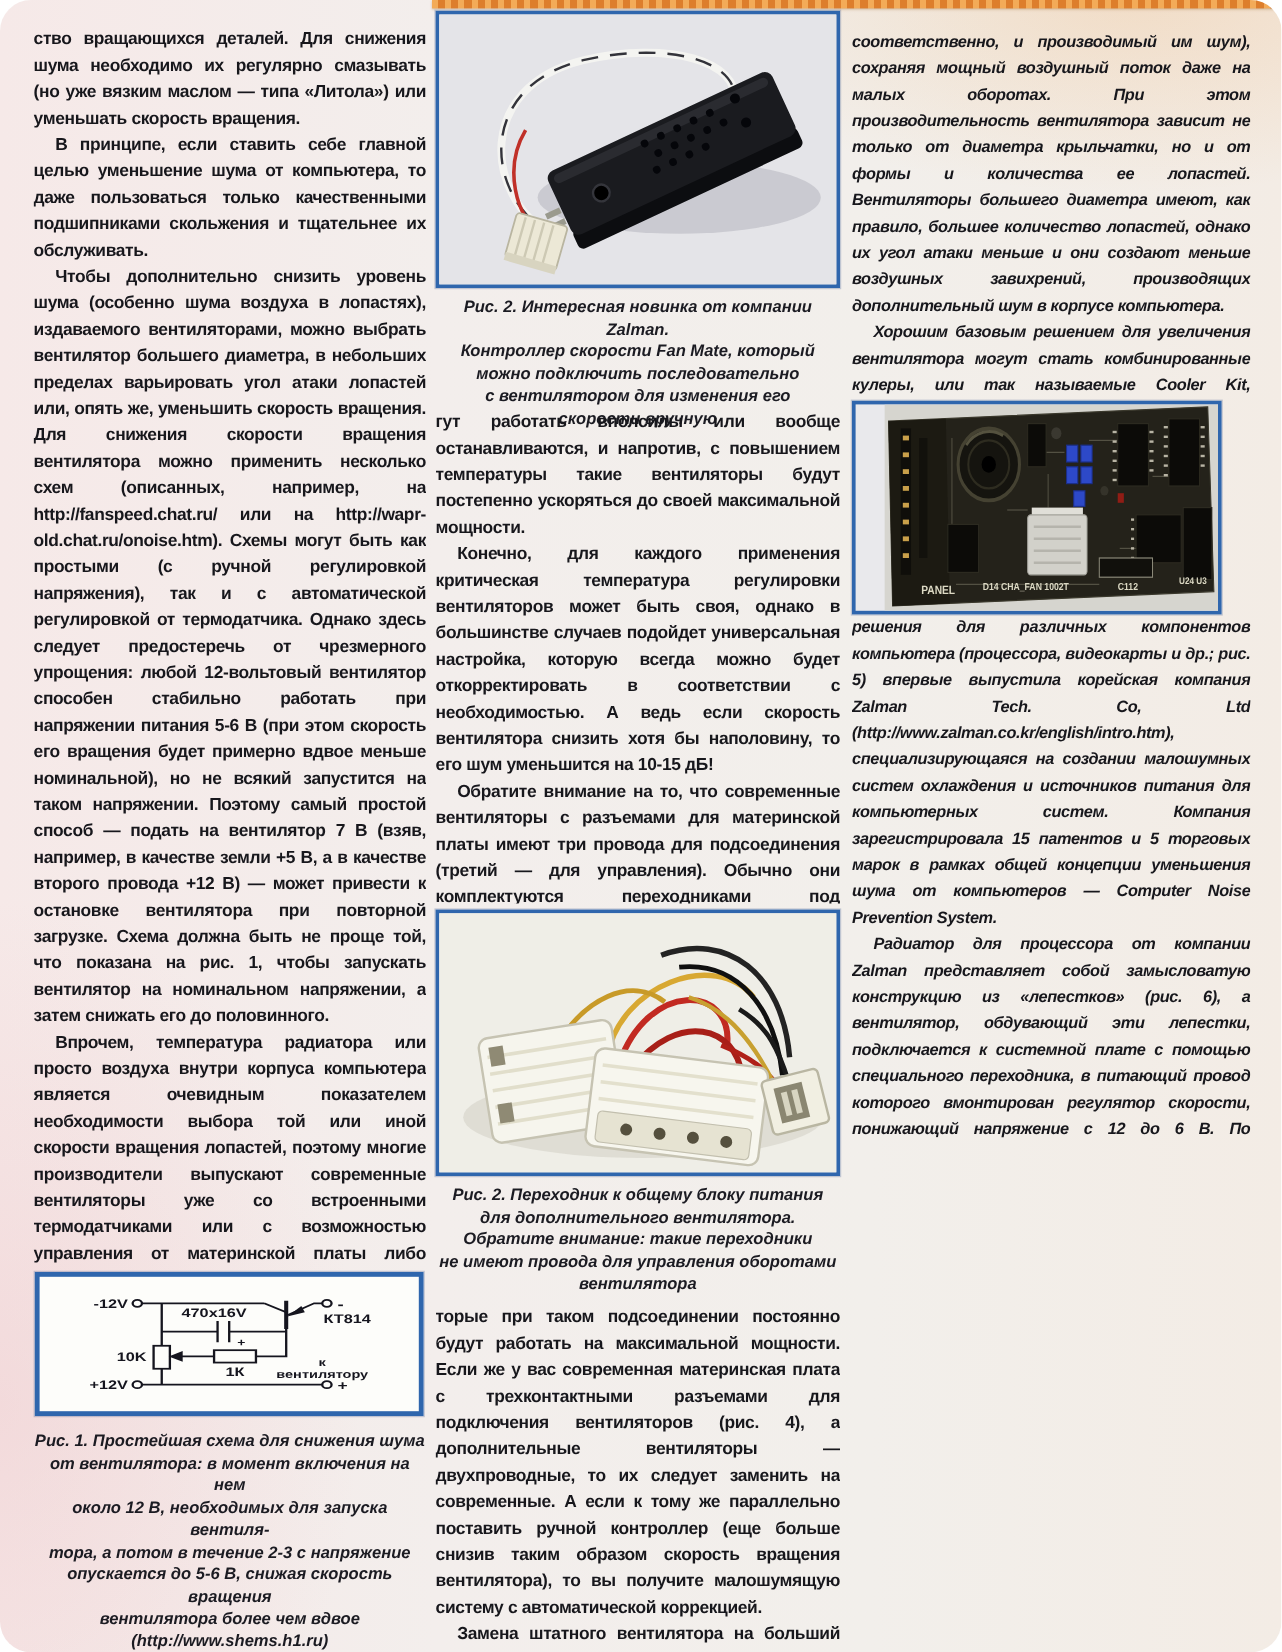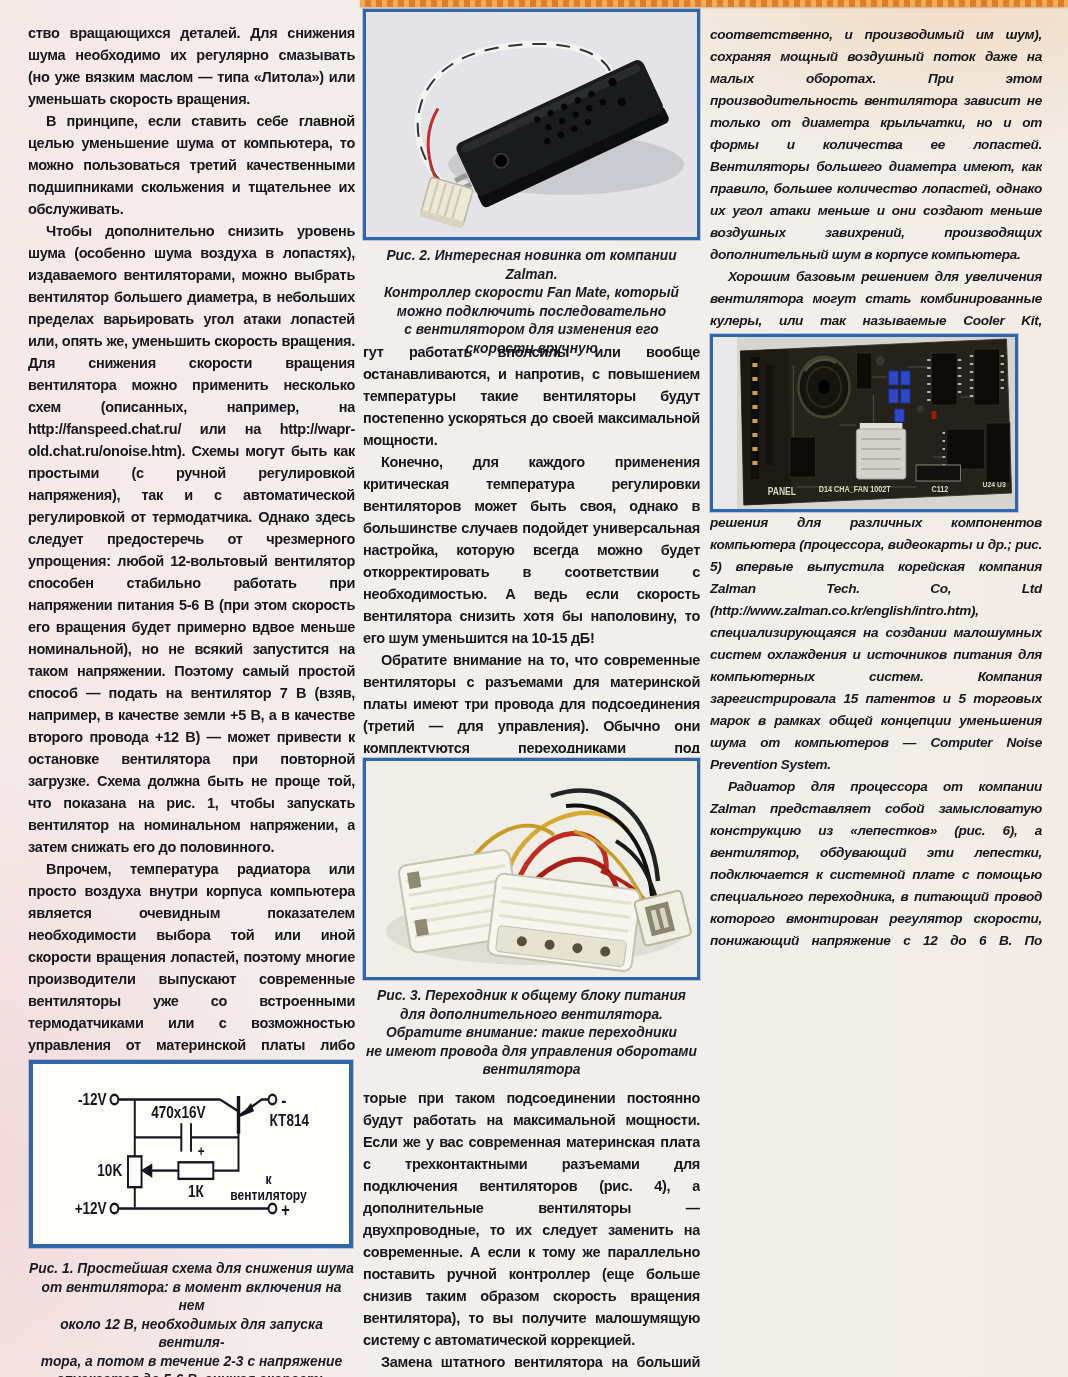--- a/index.html
+++ b/index.html
@@ -4,20 +4,21 @@
 <style>
   html,body{margin:0;padding:0;}
   body{font-family:"Liberation Sans",sans-serif;}
   #page{
     position:relative;width:1068px;height:1377px;overflow:hidden;
     background:
       radial-gradient(ellipse 620px 260px at 88% 0%, rgba(236,156,70,.20), transparent 62%),
       radial-gradient(ellipse 500px 700px at 0% 85%, rgba(236,190,195,.35), transparent 60%),
       linear-gradient(90deg,#f6e9e8 0%,#f3eeec 34%,#f2efeb 68%,#f3ece5 100%);
     color:#17171c;
+    border-radius:26px;
   }
   .top-band{
     position:absolute;left:360px;top:0;width:708px;height:7px;
     background:repeating-linear-gradient(90deg,#f3ab58 0 5px,#dd7e2c 5px 11px);
     box-shadow:0 1px 2px rgba(150,90,20,.35);
   }
   .col{position:absolute;}
   #col-left{left:28px;top:22px;width:327px;}
   #col-mid{left:363px;top:9px;width:337px;}
   #col-right{left:710px;top:24px;width:332px;font-size:13.5px;}
@@ -30,21 +31,21 @@
   .bodytext p.indent{text-indent:18px;}
   .caption{
     font-style:italic;font-weight:700;font-size:13.8px;line-height:18.5px;
     text-align:center;white-space:pre-line;color:#1b1b22;
   }
   .figframe{
     box-sizing:border-box;border:3px solid #2f66ad;background:#e9e9ec;
     box-shadow:0 0 0 1px rgba(40,70,130,.25);
   }
   .figframe svg{display:block;width:100%;height:100%;}
-  #fig1-box{width:324px;height:188px;border-width:4px;background:#fdfdfa;margin:6px 0 0 1px;}
+  #fig1-box{width:324px;height:120px;border-width:4px;background:#fdfdfa;margin:6px 0 0 1px;}
   #fig2-frame{width:337px;height:231px;}
   #fig3-frame{width:337px;height:222px;margin-top:5px;}
   #fig4-frame{width:308px;height:178px;padding-left:24px;}
   .cap1{margin-top:12px;}
   .cap2{margin-top:7px;height:94px;}
   .cap3{margin-top:7px;height:96px;}
   .cap4{margin-top:7px;height:66px;}
   #lefttext{height:1032px;}
   #midtext-top{height:412px;}
   #midtext-bottom{height:300px;margin-top:4px;}
@@ -55,21 +56,21 @@
 </style>
 </head>
 <body>
 
 <div id="page">
   <div class="top-band"></div>
 
   <div class="col" id="col-left">
     <div class="bodytext" id="lefttext">
       <p>ство вращающихся деталей. Для снижения шума необходимо их регулярно смазывать (но уже вязким маслом — типа «Литола») или уменьшать скорость вращения.</p>
-      <p class="indent">В принципе, если ставить себе главной целью уменьшение шума от компьютера, то можно пользоваться третий качественными подшипниками скольжения и тщательнее их обслуживать.</p>
+      <p class="indent">В принципе, если ставить себе главной целью уменьшение шума от компьютера, то даже пользоваться только качественными подшипниками скольжения и тщательнее их обслуживать.</p>
       <p class="indent">Чтобы дополнительно снизить уровень шума (особенно шума воздуха в лопастях), издаваемого вентиляторами, можно выбрать вентилятор большего диаметра, в небольших пределах варьировать угол атаки лопастей или, опять же, уменьшить скорость вращения. Для снижения скорости вращения вентилятора можно применить несколько схем (описанных, например, на http://fanspeed.chat.ru/ или на http://wapr-old.chat.ru/onoise.htm). Схемы могут быть как простыми (с ручной регулировкой напряжения), так и с автоматической регулировкой от термодатчика. Однако здесь следует предостеречь от чрезмерного упрощения: любой 12-вольтовый вентилятор способен стабильно работать при напряжении питания 5-6 В (при этом скорость его вращения будет примерно вдвое меньше номинальной), но не всякий запустится на таком напряжении. Поэтому самый простой способ — подать на вентилятор 7 В (взяв, например, в качестве земли +5 В, а в качестве второго провода +12 В) — может привести к остановке вентилятора при повторной загрузке. Схема должна быть не проще той, что показана на рис. 1, чтобы запускать вентилятор на номинальном напряжении, а затем снижать его до половинного.</p>
       <p class="indent">Впрочем, температура радиатора или просто воздуха внутри корпуса компьютера является очевидным показателем необходимости выбора той или иной скорости вращения лопастей, поэтому многие производители выпускают современные вентиляторы уже со встроенными термодатчиками или с возможностью управления от материнской платы либо комплектуют их специальными контроллерами для выбора скорости вращения (рис. 2). До тех пор пока выставленная температура не превышает некоторой определенной величины, вентиляторы мо-</p>
     </div>
 
     <div class="figframe" id="fig1-box">
       <svg class="schematic" viewBox="0 0 326 152" preserveAspectRatio="none">
         <g stroke="#15151e" stroke-width="2" fill="none">
           <path d="M88 30 H193"></path>
           <path d="M193 30 L212 40"></path>
           <path d="M212 27 V59" stroke-width="3.5"></path>
@@ -199,21 +200,21 @@
           <circle cx="242" cy="185" r="5" fill="#55503e"></circle>
         </g>
         <g transform="rotate(-14 298 162)">
           <rect x="274" y="134" width="48" height="46" rx="4" fill="#f1efe2" stroke="#b9b6a2" stroke-width="2"></rect>
           <rect x="283" y="142" width="24" height="30" fill="#8a8671"></rect>
           <rect x="288" y="147" width="5" height="20" fill="#d8d5c2"></rect>
           <rect x="297" y="147" width="5" height="20" fill="#d8d5c2"></rect>
         </g>
       </svg>
     </div>
-    <div class="caption cap3">Рис. 3. Переходник к общему блоку питания
+    <div class="caption cap3">Рис. 2. Переходник к общему блоку питания
 для дополнительного вентилятора.
 Обратите внимание: такие переходники
 не имеют провода для управления оборотами
 вентилятора</div>
 
     <div class="bodytext" id="midtext-bottom">
       <p>торые при таком подсоединении постоянно будут работать на максимальной мощности. Если же у вас современная материнская плата с трехконтактными разъемами для подключения вентиляторов (рис. 4), а дополнительные вентиляторы — двухпроводные, то их следует заменить на современные. А если к тому же параллельно поставить ручной контроллер (еще больше снизив таким образом скорость вращения вентилятора), то вы получите малошумящую систему с автоматической коррекцией.</p>
       <p class="indent">Замена штатного вентилятора на больший позволяет снизить скорость его вращения (а</p>
     </div>
   </div>

